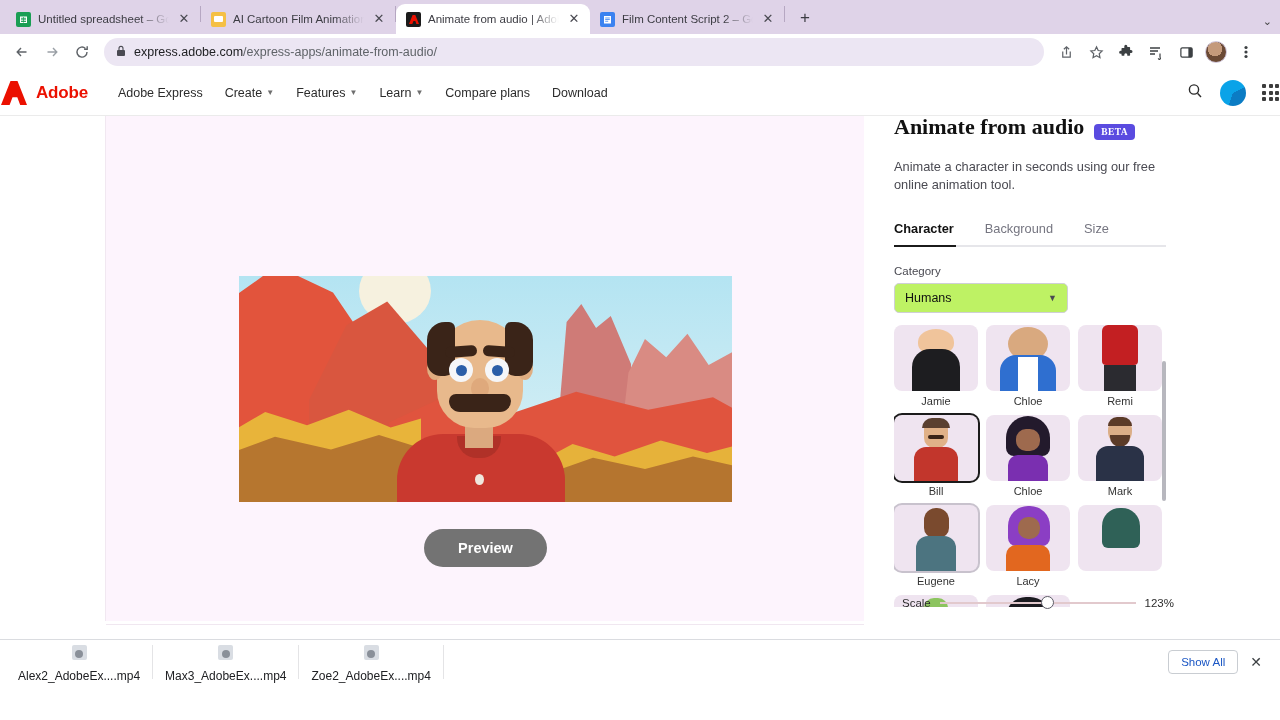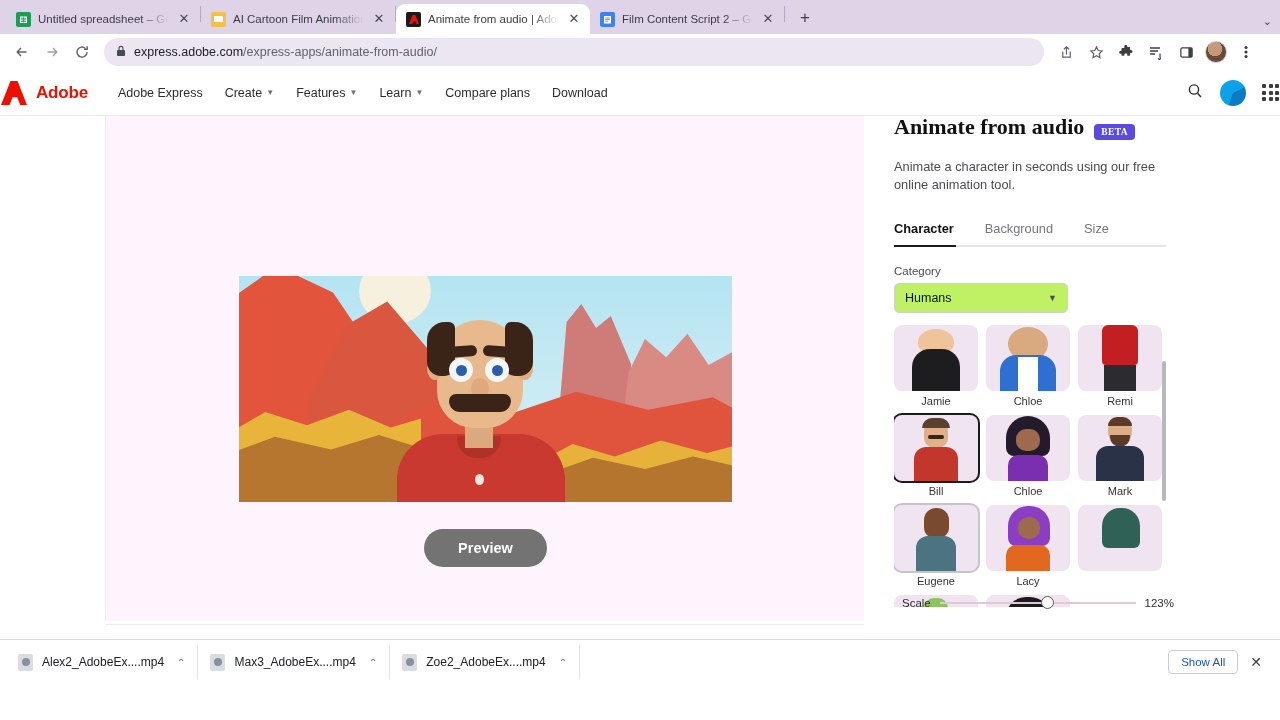--- a/index.html
+++ b/index.html
@@ -187,21 +187,21 @@
   .strip-line { position: absolute; left: 106px; top: 0; width: 758px; height: 1px; background: #f0e7f0;}
 
   
   .shelf {
     position: absolute; left: 0; bottom: 0; width: 1280px; height: 45px;
     background: #fff; border-top: 1px solid #dadce0; display: flex; align-items: center;
     padding: 0 6px; z-index: 30;
   }
   .dl-item {
     display: flex; align-items: center; gap: 9px; padding: 0 12px; height: 34px;
-    font-size: 12px; color: #202124; border-right: 1px solid #e4e4e6;
+    font-size: 12px; color: #202124; border-right: 1px solid #e4e4e6; flex-direction: column;
   }
   .dl-icon {
     width: 15px; height: 17px; background: #d9dde3; border-radius: 2px;
     position: relative; flex: 0 0 15px;
   }
   .dl-icon::after {
     content:""; position:absolute; left:3.5px; top:4.5px; width:8px; height:8px;
     border-radius:50%; background:#8a9099;
   }
   .dl-caret { font-size: 10px; color: #5f6368; margin-left: 4px; }

